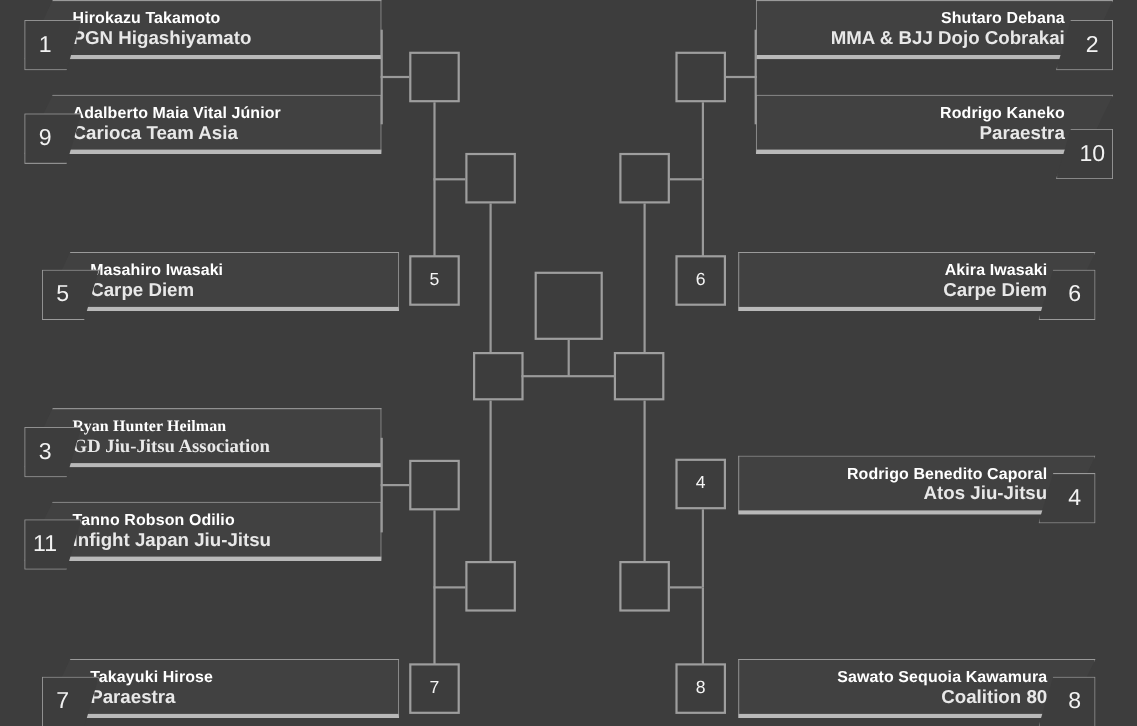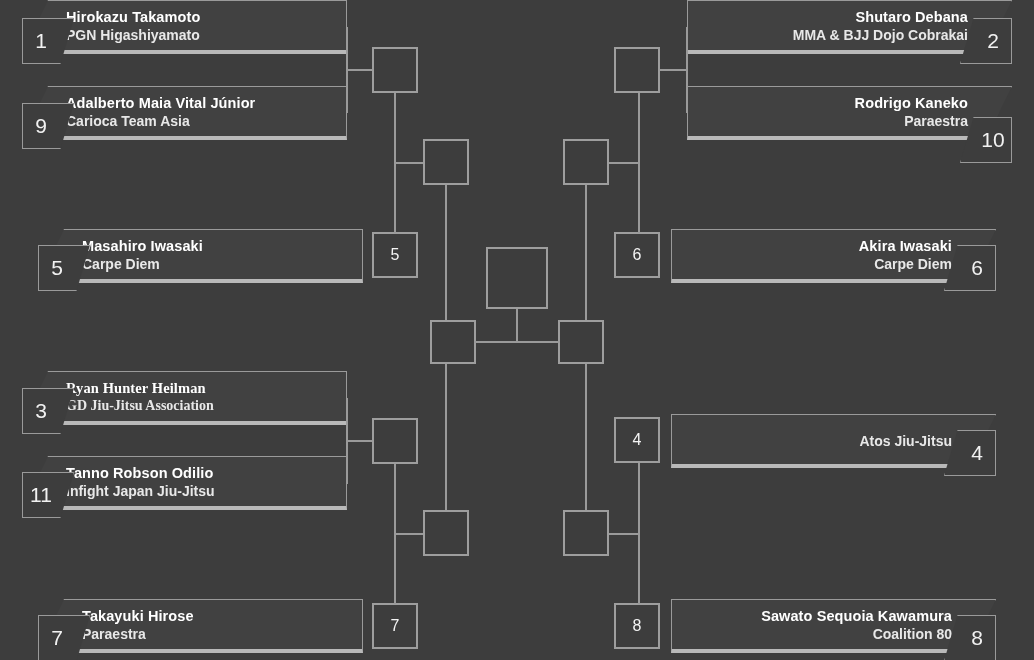--- a/index.html
+++ b/index.html
@@ -24,21 +24,21 @@
   .card.right .plate{ clip-path:polygon(0 0, 100% 0, calc(100% - 26px) 100%, 0 100%); }
 
   .card .txt{position:absolute;top:0;bottom:4px;left:0;right:0;
     display:flex;flex-direction:column;justify-content:center;
     box-sizing:border-box;}
   .card.left .txt{padding-left:44px;padding-right:10px;align-items:flex-start;text-align:left;}
   .card.right .txt{padding-right:44px;padding-left:2px;align-items:flex-end;text-align:right;}
 
   .nm{font-size:14.5px;font-weight:bold;line-height:16px;letter-spacing:.1px;
       color:#ffffff;white-space:nowrap;}
-  .tm{font-size:14px;font-weight:bold;line-height:14px;margin-top:3px;
+  .tm{font-size:17px;font-weight:bold;line-height:14px;margin-top:3px;
       color:#e8e8e8;white-space:nowrap;}
 
   
   .seed{position:absolute;width:52px;height:46px;box-sizing:border-box;
     border:1px solid #9a9a9a;background:#3d3d3d;
     display:flex;align-items:center;justify-content:center;
     font-size:21px;color:#f2f2f2;}
   .seed.left{ clip-path:polygon(0 0, 100% 0, 74% 100%, 0 100%); padding-right:14px;}
   .seed.right{ clip-path:polygon(26% 0, 100% 0, 100% 100%, 0 100%); padding-left:14px;}
 
@@ -134,20 +134,21 @@
     <div class="txt">
       <div class="nm">Akira Iwasaki</div>
       <div class="tm">Carpe Diem</div>
     </div>
   </div>
   <div class="seed right" style="left:944px;top:245px;">6</div>
 
   <div class="card right" style="left:671px;top:414px;width:325px;">
     <div class="plate"></div>
     <div class="txt">
+      <div class="nm">Rodrigo Benedito Caporal</div>
       <div class="tm">Atos Jiu-Jitsu</div>
     </div>
   </div>
   <div class="seed right" style="left:944px;top:430px;">4</div>
 
   <div class="card right" style="left:671px;top:599px;width:325px;">
     <div class="plate"></div>
     <div class="txt">
       <div class="nm">Sawato Sequoia Kawamura</div>
       <div class="tm">Coalition 80</div>

